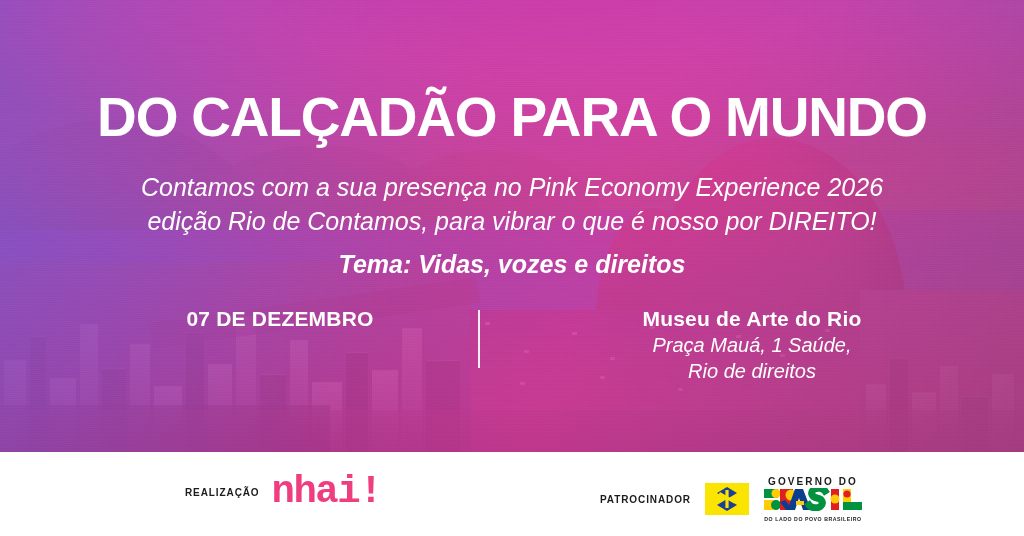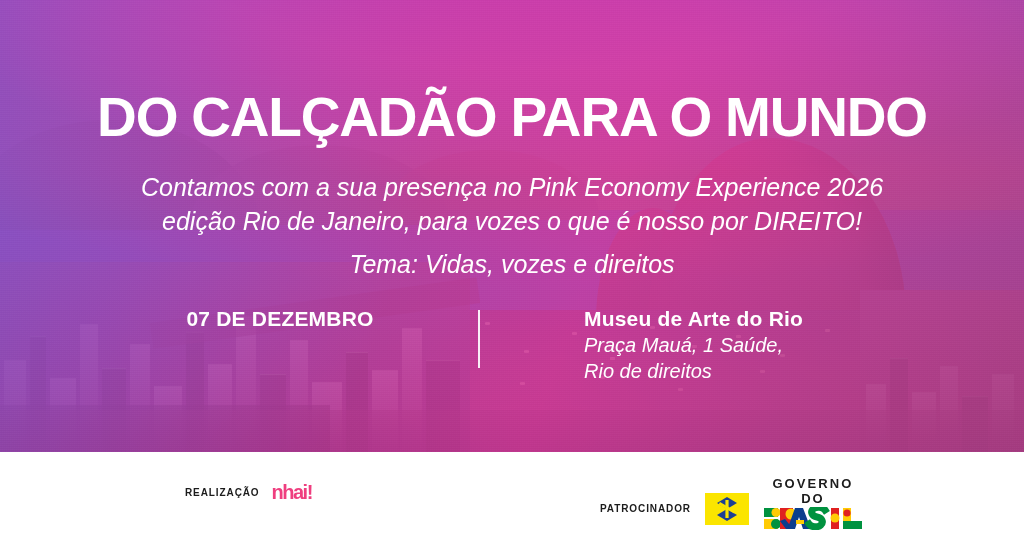--- a/index.html
+++ b/index.html
@@ -182,36 +182,36 @@
     color: #ffffff;
   }
   .subtitle div { white-space: nowrap; }
 
   .theme {
     position: absolute;
     left: 0; right: 0; top: 248px;
     font-size: 25px;
     line-height: 32px;
     font-style: italic;
-    font-weight: 400;
+    font-weight: 700;
     color: #ffffff;
     white-space: nowrap;
   }
 
   .info-row {
     position: absolute;
     left: 0; right: 0; top: 305px;
     height: 90px;
   }
   .info-block {
     position: absolute;
     color: #ffffff;
   }
   .info-left  { left: 100px; width: 360px; text-align: center; }
-  .info-right { left: 584px; width: 400px; text-align: left; }
+  .info-right { left: 552px; width: 400px; text-align: center; }
 
   .info-title {
     font-size: 21px;
     line-height: 27px;
     font-weight: 700;
     letter-spacing: .2px;
     white-space: nowrap;
   }
   .info-sub {
     font-size: 20px;
@@ -246,46 +246,46 @@
     font-size: 10px;
     font-weight: 700;
     letter-spacing: .9px;
     color: #1c1c1c;
     white-space: nowrap;
   }
 
   
   .nhai-logo {
     margin-left: 12px;
-    font-size: 20px;
+    font-size: 39px;
     line-height: 29px;
     font-weight: 800;
     color: #ef3E7f;
     letter-spacing: -1.5px;
-    font-family: Liberation Sans, sans-serif;
+    font-family: Liberation Mono, monospace;
   }
 
   
   .bb-logo {
     margin-left: 14px;
     width: 44px; height: 32px;
     background: #fbe500;
     position: relative;
     display: inline-block;
   }
   .bb-logo svg { position: absolute; left: 8px; top: 3px; }
 
   
   .gov-logo {
     margin-left: 14px;
     width: 100px;
     text-align: center;
   }
   .gov-top {
-    font-size: 13px;
+    font-size: 10px;
     font-weight: 700;
     letter-spacing: 2.1px;
     color: #1c1c1c;
     margin-bottom: 1px;
   }
   .gov-bottom {
     font-size: 5.2px;
     font-weight: 700;
     letter-spacing: .55px;
     color: #1c1c1c;
@@ -362,21 +362,21 @@
     <div class="wash"></div>
     <div class="wash2"></div>
     <div class="grain"></div>
 
     <div class="content">
 
       <div class="headline">DO CALÇADÃO PARA O MUNDO</div>
 
       <div class="subtitle">
         <div>Contamos com a sua presença no Pink Economy Experience 2026</div>
-        <div>edição Rio de Janeiro, para vozes o que é nosso por DIREITO!</div>
+        <div>edição Rio de Contamos, para vibrar o que é nosso por DIREITO!</div>
       </div>
 
       <div class="theme">Tema: Vidas, vozes e direitos</div>
 
       <div class="info-row">
 
         <div class="info-block info-left">
           <div class="info-title">07 DE DEZEMBRO</div>
         </div>
 

